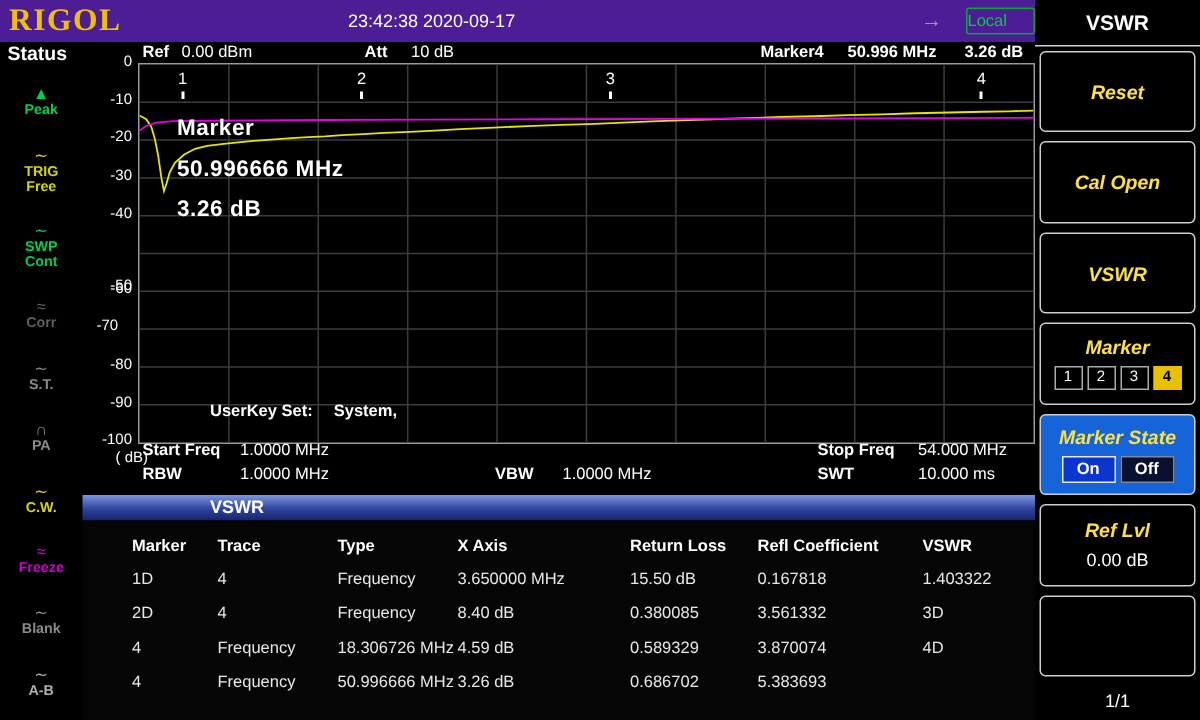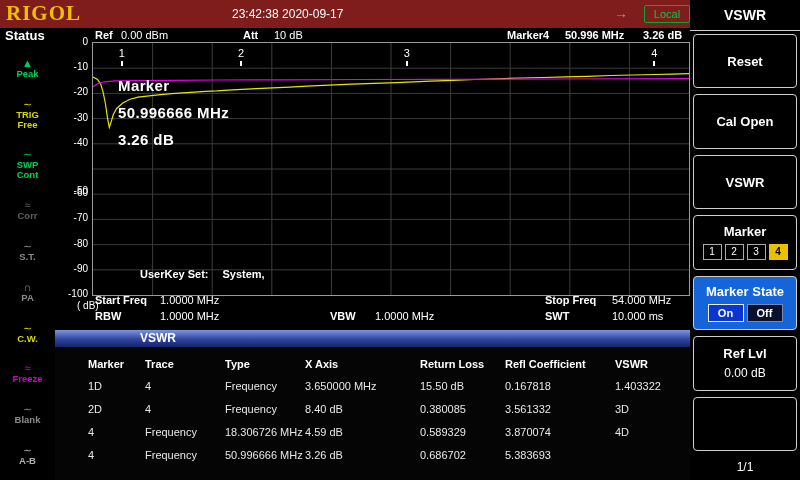--- a/index.html
+++ b/index.html
@@ -5,27 +5,27 @@
   html,body{margin:0;padding:0;}
   body{
     width:800px;height:480px;position:relative;overflow:hidden;
     background:#000;color:#fff;
     font-family:"Liberation Sans",sans-serif;
     -webkit-font-smoothing:antialiased;
   }
   .b{font-weight:bold;}
 
   
-  .topbar{position:absolute;left:0;top:0;width:690px;height:28px;background:#7f1d1d;}
+  .topbar{position:absolute;left:0;top:0;width:690px;height:28px;background:#4c1d95;}
   .logo{position:absolute;left:6px;top:1px;font-family:"Liberation Serif",serif;
         font-weight:bold;font-size:21px;color:#f0c000;letter-spacing:1px;}
   .clock{position:absolute;left:232px;top:7px;font-size:12px;color:#fff;}
   .arrowic{position:absolute;left:614px;top:5px;font-size:14px;color:#9a9a9a;}
   .localbox{position:absolute;left:644px;top:5px;width:44px;height:16px;line-height:16px;
-        text-align:center;font-size:11px;color:#00cc44;border:1px solid #00aa33;border-radius:2px;}
+        font-size:11px;color:#00cc44;border:1px solid #00aa33;border-radius:2px;}
 
   
   .statusbar{position:absolute;left:0;top:28px;width:55px;height:452px;display:flex;flex-direction:column;justify-content:center;}
   .status-title{height:20px;padding-left:5px;font-size:13px;font-weight:bold;color:#fff;}
   .status-list{flex:1;display:flex;flex-direction:column;justify-content:space-around;align-items:center;padding-bottom:4px;}
   .status-item{text-align:center;}
   .status-icon{font-size:11px;line-height:11px;}
   .status-label{font-size:9.5px;font-weight:bold;line-height:10px;}
 
   
@@ -52,21 +52,21 @@
   .t-c{font-size:11px;color:#e8e8e8;line-height:23px;}
 
   
   .softpanel{position:absolute;left:690px;top:0;width:110px;height:480px;background:#000;
         display:flex;flex-direction:column;}
   .sp-title{height:30px;line-height:30px;text-align:center;font-size:14px;font-weight:bold;color:#fff;
         border-bottom:1px solid #cfcfcf;}
   .softkey-list{flex:1;display:flex;flex-direction:column;}
   .softkey{flex:1;margin:3px 3px;border:1px solid #cfcfcf;border-radius:4px;background:#000;
         display:flex;flex-direction:column;align-items:center;justify-content:center;gap:5px;cursor:pointer;}
-  .softkey .sk-label{font-size:13px;font-weight:bold;color:#ffffff;text-align:left;line-height:15px;}
+  .softkey .sk-label{font-size:13px;font-weight:bold;color:#fde047;text-align:left;line-height:15px;font-style:italic;}
   .softkey .sk-value{font-size:12px;color:#fff;}
   .softkey.hl{background:#1565d8;}
   .softkey.blank .sk-label{visibility:hidden;}
   .sk-row{display:flex;gap:3px;}
   .mkbox{width:17px;height:14px;line-height:14px;text-align:center;font-size:10px;color:#fff;
         border:1px solid #aaa;background:#000;cursor:pointer;}
   .mkbox.sel{background:#e8c000;color:#000;border-color:#e8c000;font-weight:bold;}
   .togbox{width:34px;height:16px;line-height:16px;text-align:center;font-size:11px;font-weight:bold;
         color:#fff;cursor:pointer;}
   .togbox.on-sel{background:#0a35cf;border:1px solid #e8e8ff;}
@@ -166,21 +166,21 @@
   </div>
 
   <div>
       <span class="ylab" style="top: 8px;">0</span>
       <span class="ylab" style="top: 33.2px;">-10</span>
       <span class="ylab" style="top: 58.4px;">-20</span>
       <span class="ylab" style="top: 83.6px;">-30</span>
       <span class="ylab" style="top: 108.8px;">-40</span>
       <span class="ylab" style="top: 134px; margin-top: 23px;">-50</span>
       <span class="ylab" style="top: 159.2px;">-60</span>
-      <span class="ylab" style="top: 184.4px;">-70</span>
+      <span class="ylab" style="top: 184.4px; text-align: center;">-70</span>
       <span class="ylab" style="top: 209.6px;">-80</span>
       <span class="ylab" style="top: 234.8px;">-90</span>
       <span class="ylab" style="top: 260px;">-100</span>
     </div>
   <span class="yunit">( dB)</span>
   <div>
       <span class="mknum" style="left: 61.8px;">1</span>
       <span class="mktick" style="left: 65.8px;"></span>
       <span class="mknum" style="left: 181px;">2</span>
       <span class="mktick" style="left: 185px;"></span>

